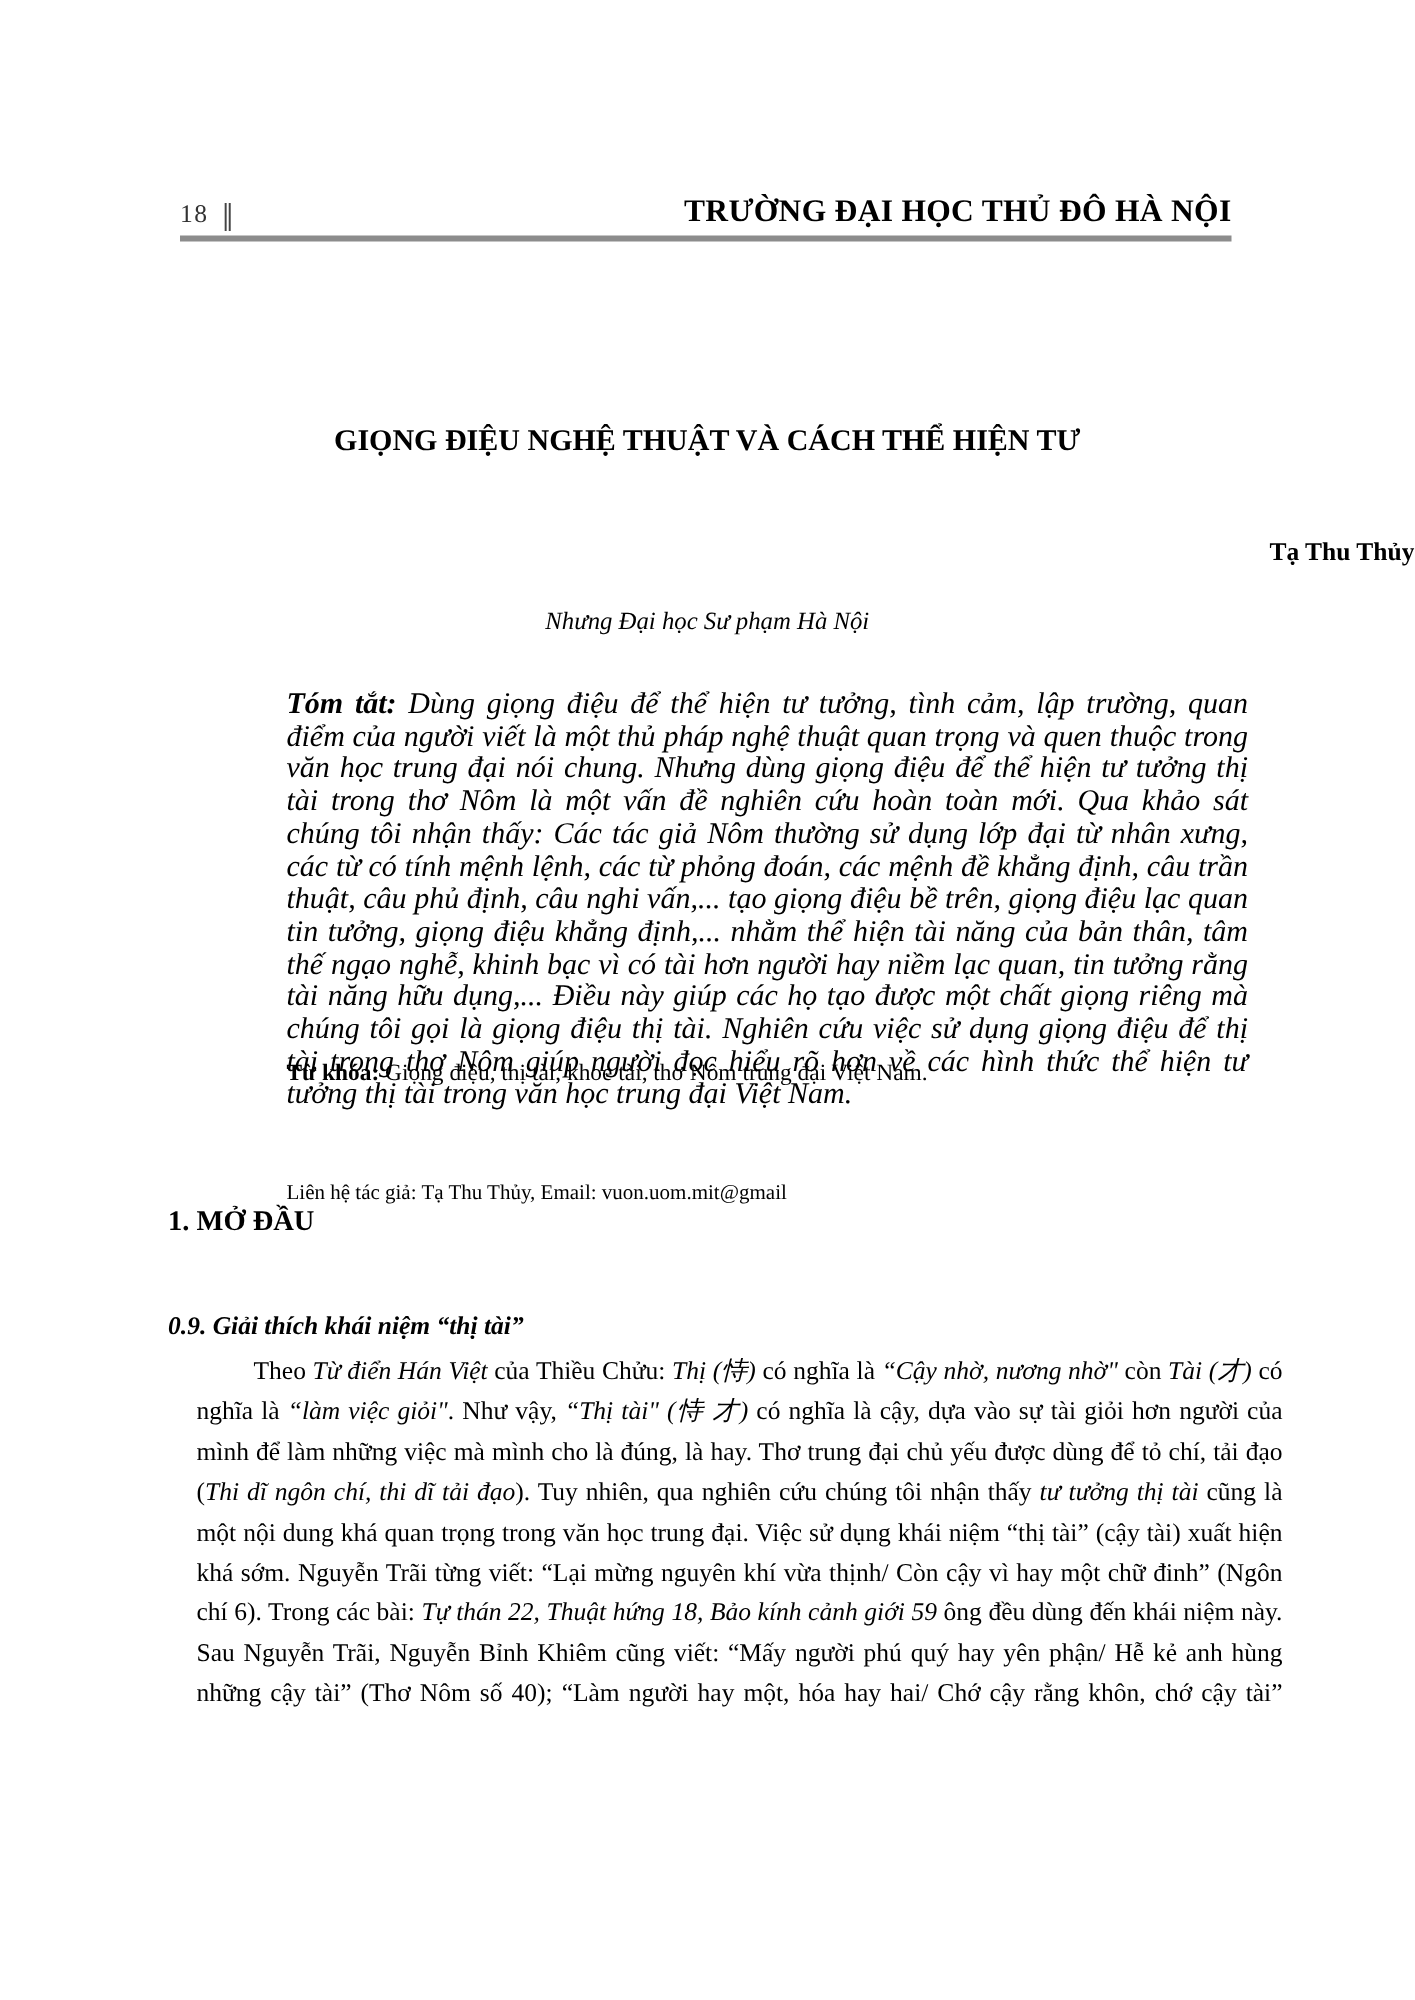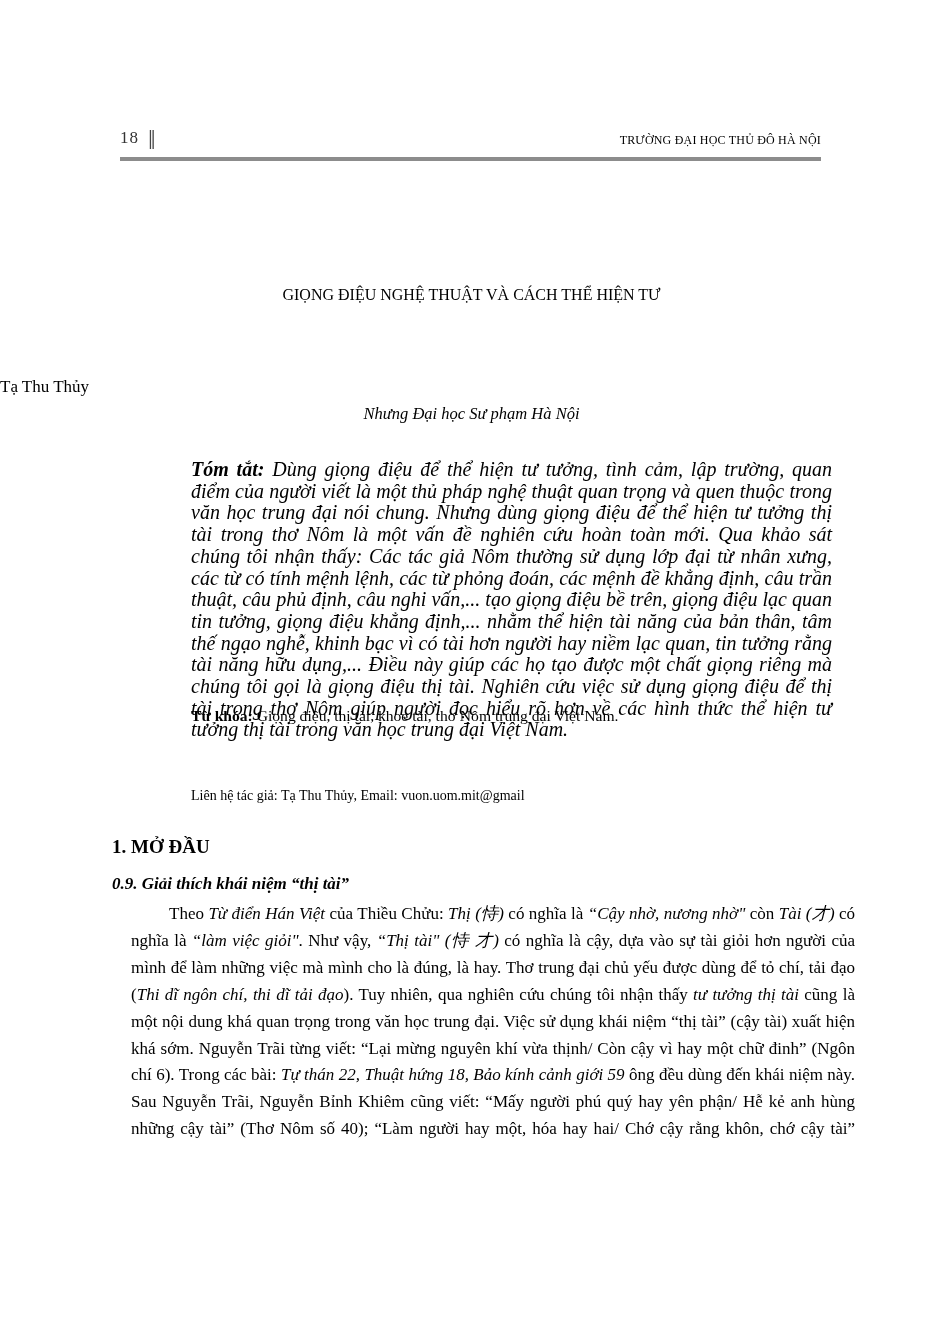--- a/index.html
+++ b/index.html
@@ -11,40 +11,40 @@
     font-family:"Liberation Serif","DejaVu Serif",serif;
     overflow:hidden;
     border-radius:19px;
   }
   .header{
     position:absolute;top:128px;left:120px;right:122px;
     display:flex;align-items:flex-end;
   }
   .pagenum{font-size:17px;letter-spacing:1px;color:#333;}
   .dbar{font-size:27px;line-height:18px;margin-left:9px;position:relative;top:1px;color:#444;}
-  .journal{margin-left:auto;font-weight:normal;font-size:12px;letter-spacing:0.2px;}
+  .journal{margin-left:auto;font-weight:bold;font-size:21px;letter-spacing:0.2px;}
   .rule{position:absolute;top:157px;left:120px;right:122px;height:4px;background:#8c8c8c;}
 
   .title{
     position:absolute;top:276px;left:70px;right:70px;
-    text-align:center;font-weight:normal;font-size:16px;line-height:37px;
+    text-align:center;font-weight:bold;font-size:20px;line-height:37px;
   }
-  .author{position:absolute;top:377px;left:0;width:100%;text-align:left;font-weight:normal;font-size:17px;}
+  .author{position:absolute;top:358px;left:0;width:100%;text-align:right;font-weight:bold;font-size:17px;}
   .affil{position:absolute;top:404px;left:0;width:100%;text-align:center;font-style:italic;font-size:16.5px;}
 
   .abstract{
     position:absolute;top:459px;left:191px;width:641px;
     font-style:italic;font-size:20px;line-height:21.7px;text-align:justify;
   }
   .lbl{font-weight:bold;}
   .kw{position:absolute;top:707px;left:191px;width:641px;font-size:15.6px;}
   .received{position:absolute;top:755px;left:191px;width:680px;font-size:16.5px;}
   .contact{position:absolute;top:788px;left:191px;width:680px;font-size:14px;}
 
-  .sec{position:absolute;top:836px;left:112px;font-weight:bold;font-size:19px;}
+  .sec{position:absolute;top:804px;left:112px;font-weight:bold;font-size:19px;}
   .subsec{position:absolute;top:874px;left:112px;font-weight:bold;font-style:italic;font-size:17px;}
   .bodytext{
     position:absolute;top:901px;left:112px;width:724px;
     font-size:17px;line-height:26.9px;text-align:justify;text-indent:38px;margin-left:19px;
   }
   .it{font-style:italic;}
 </style>
 </head>
 <body>
 

